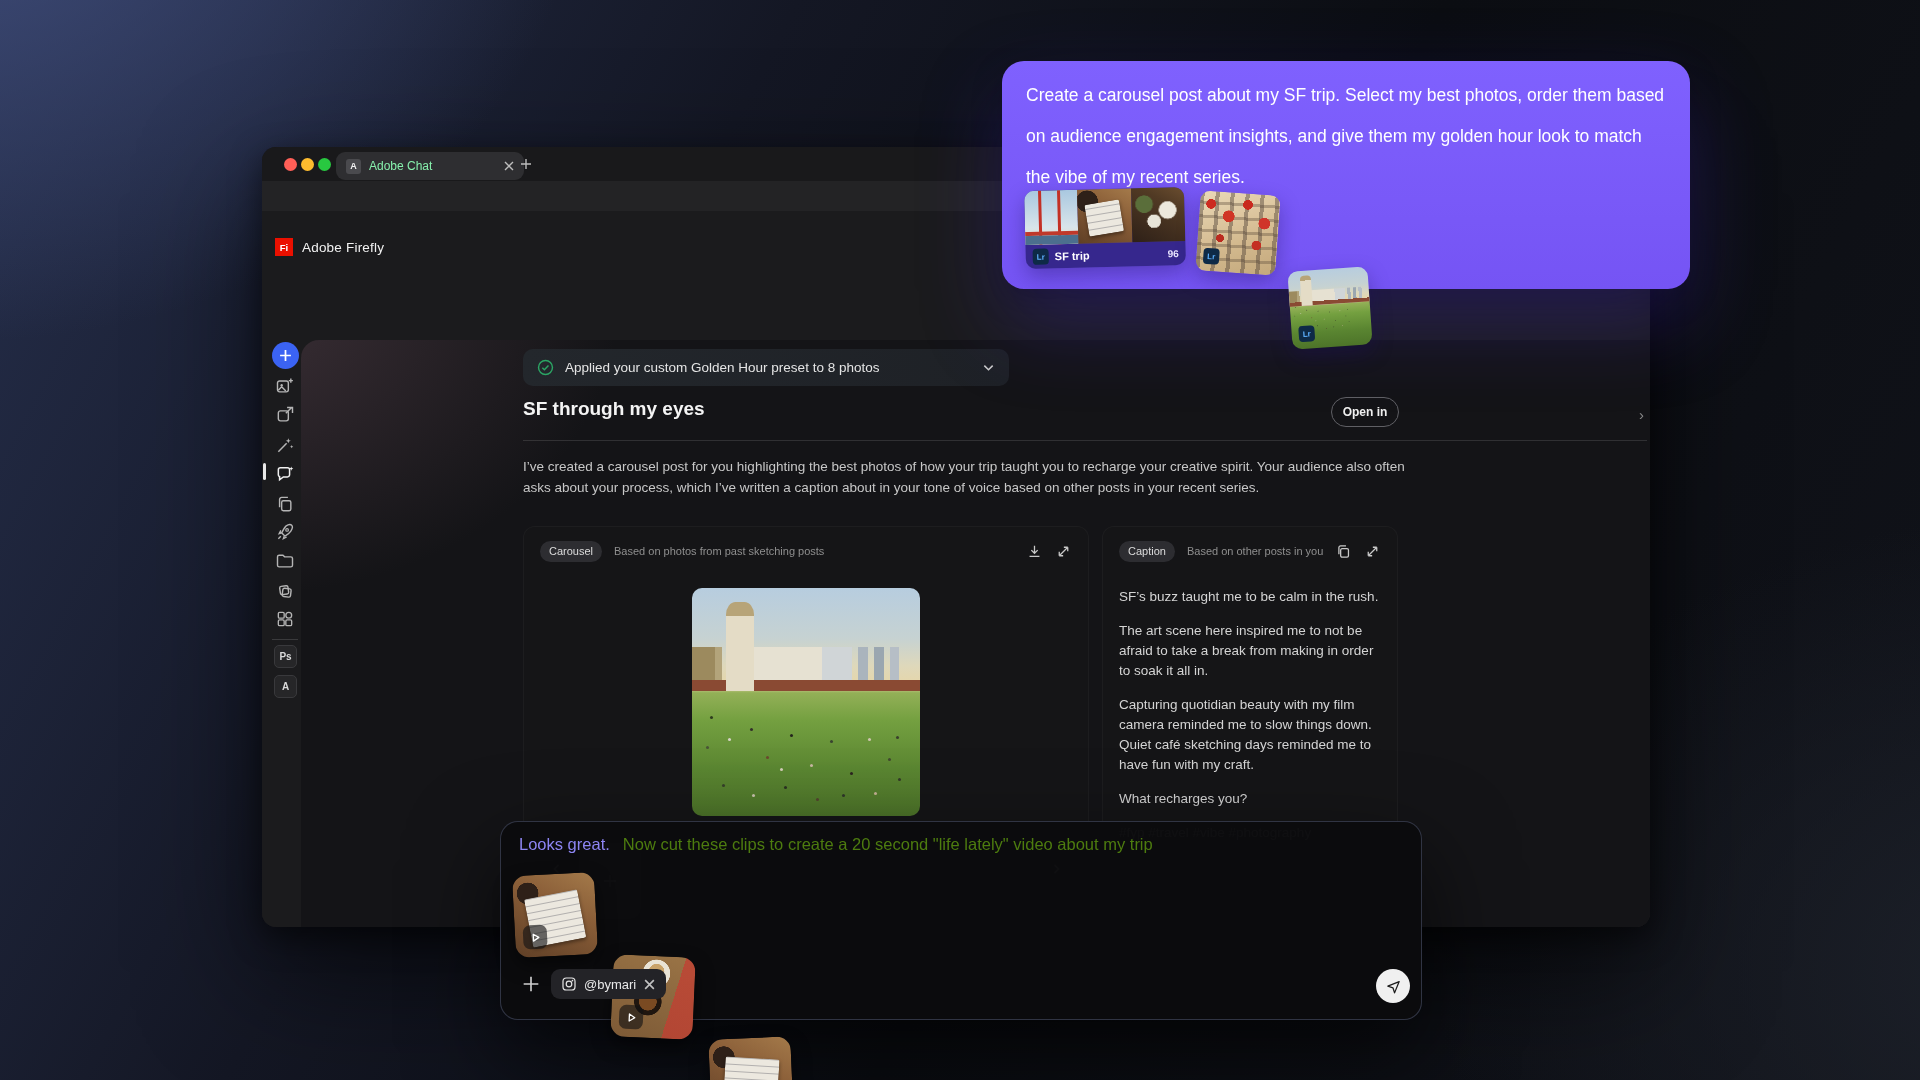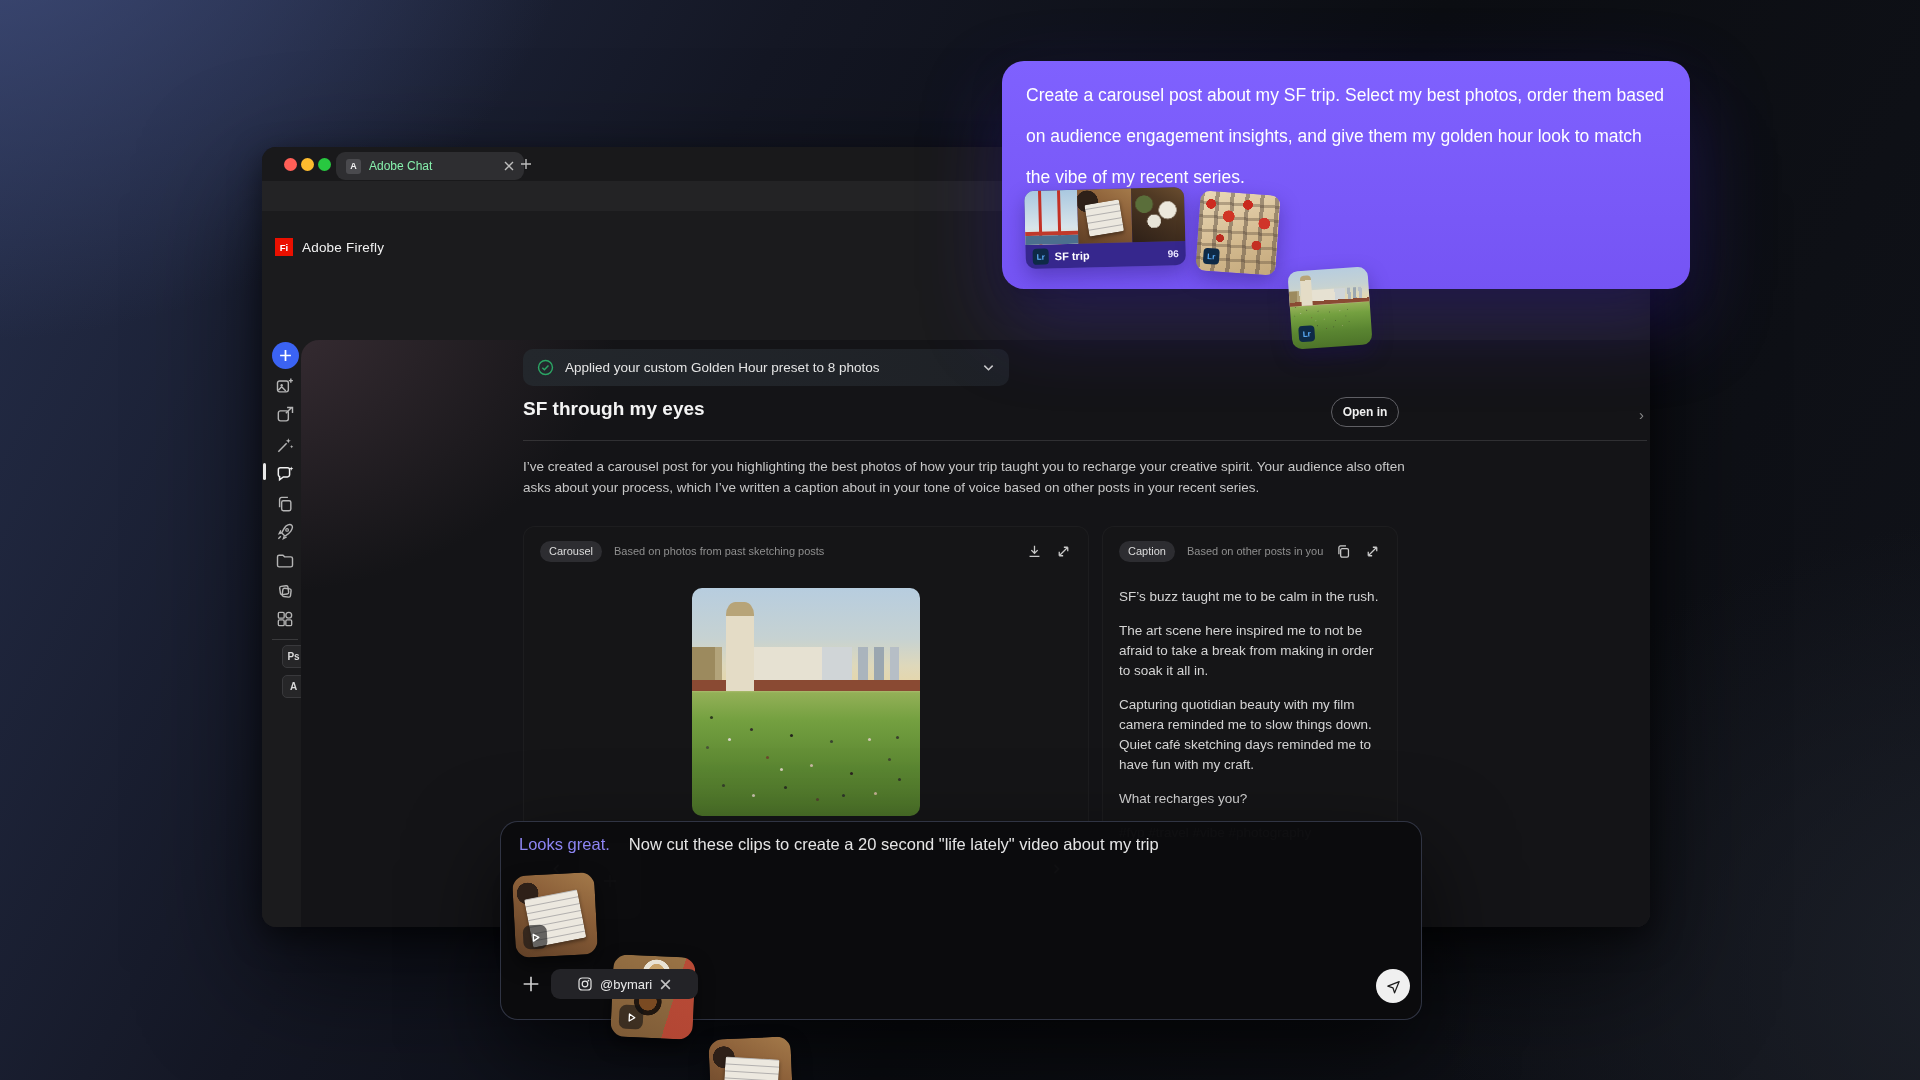--- a/index.html
+++ b/index.html
@@ -36,21 +36,21 @@
   
   .brandrow{left:13px;top:27px;display:flex;align-items:center;gap:9px}
   .fi-logo{width:18px;height:18px;border-radius:0;background:#eb1000;color:#fff;
     font-weight:bold;font-size:9.5px;display:flex;align-items:center;justify-content:center}
   .brand{font-size:13.5px;font-weight:normal;color:#f2f2f2;letter-spacing:.2px}
   .side-ic{left:13px;width:20px;height:20px;color:#b5b5b5}
   .side-ic.sel{color:#f0f0f0}
   .plusbtn{left:10px;top:131px;width:27px;height:27px;border-radius:50%;background:#3b63f3;color:#fff}
   .sel-bar{left:1px;top:252px;width:3px;height:17px;border-radius:2px;background:#e8e8e8}
   .side-div{left:10px;top:428px;width:26px;height:1px;background:#3a3a3c}
-  .badge-sq{left:20px;width:21px;height:21px;border-radius:5px;background:#262628;
+  .badge-sq{left:12px;width:21px;height:21px;border-radius:5px;background:#262628;
     color:#d9d9d9;font-size:10px;font-weight:bold;display:flex;align-items:center;justify-content:center;
     border:1px solid #39393c}
 
   .panel{left:39px;top:129px;right:0;bottom:0;border-radius:18px 0 0 0;
     background:radial-gradient(640px 500px at -4% -6%, #3b2f36 0%, rgba(25,24,28,0) 58%), #141417;}
 
   
   .status{left:222px;top:9px;width:458px;height:37px;border-radius:10px;
     background:linear-gradient(90deg,#23272c,#1e2126);display:flex;align-items:center;padding:0 14px;gap:11px}
   .status-txt{font-size:13.5px;color:#e4e4e4;flex:1}
@@ -146,27 +146,27 @@
   .album-count{font-size:10px;font-weight:bold;color:#e9e5ff}
   .batt{width:80px;height:80px;border-radius:10px;box-shadow:0 8px 20px rgba(30,15,90,.35)}
   .batt .lr-badge{position:absolute;left:7px;bottom:7px}
 
   
   .composer{left:500px;top:821px;width:920px;height:197px;border-radius:18px;
     background:rgba(11,11,13,.98);border:1px solid rgba(128,140,185,.32);
     box-shadow:0 35px 90px rgba(0,0,0,.65)}
   .msg{left:18px;top:13px;font-size:16.5px;white-space:nowrap}
   .msg-hi{color:#8d85f2}
-  .msg-rest{color:#e5e5e5;margin-left:19px}
+  .msg-rest{color:#4d7c0f;margin-left:13px}
   .vthumb{top:52px;width:82px;height:82px;border-radius:14px;box-shadow:0 8px 18px rgba(0,0,0,.5)}
   .playbadge{position:absolute;left:8px;bottom:8px;width:24px;height:24px;border-radius:7px;
     background:rgba(18,18,20,.62);display:flex;align-items:center;justify-content:center}
   .c-plus{left:19px;top:151px;width:22px;height:22px;color:#cfcfcf}
   .chip{left:50px;top:147px;height:30px;border-radius:9px;background:#232327;
-    display:flex;align-items:center;padding:0 26px;gap:7px}
+    display:flex;align-items:center;padding:0 10px;gap:7px}
   .chip-txt{font-size:13px;color:#e8e8e8}
   .chip-x{width:13px;height:13px;color:#c2c2c2}
   .send{left:875px;top:147px;width:34px;height:34px;border-radius:50%;background:#f0f0f0;color:#222}
 </style>
 </head>
 <body>
 
 <div class="abs window">
 
   <div class="abs tabbar">

